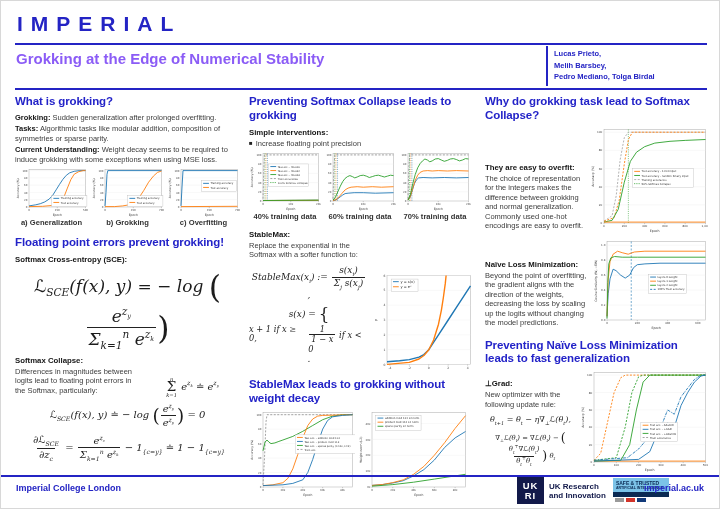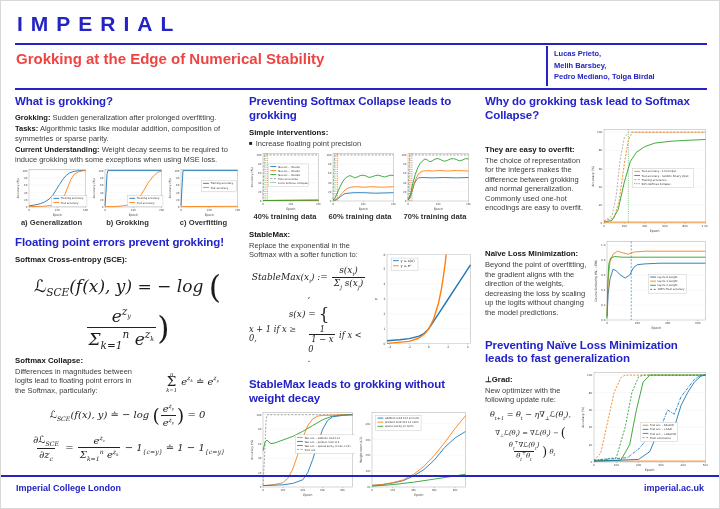--- a/index.html
+++ b/index.html
@@ -3,21 +3,21 @@
 <meta charset="utf-8">
 <style>
   html,body{margin:0;padding:0;background:#fff;}
   .page{position:relative;width:720px;height:509px;background:#ffffff;border:1px solid #d8d8d8;
         box-sizing:border-box;font-family:"Liberation Sans",sans-serif;overflow:hidden;}
   .logo{position:absolute;left:16px;top:11px;font-size:21px;font-weight:bold;letter-spacing:8px;color:#2424c4;}
   .rule{position:absolute;left:14px;width:692px;height:2px;background:#2424c4;}
   .rule-top{top:42px;}
   .rule-mid{top:87px;}
   .rule-bottom{top:474px;left:0;width:720px;}
-  .title{position:absolute;left:15px;top:49px;font-size:15px;font-weight:bold;color:#ef4444;}
+  .title{position:absolute;left:15px;top:49px;font-size:15px;font-weight:bold;color:#8b5cf6;}
   .author-div{position:absolute;left:545px;top:45px;width:2px;height:40px;background:#2424c4;}
   .authors{position:absolute;left:553px;top:47px;font-size:7.5px;font-weight:bold;color:#2424c4;line-height:1.55;}
   .footer-left{position:absolute;left:15px;top:482px;font-size:9px;font-weight:bold;color:#2424c4;}
   .footer-right{position:absolute;right:15px;top:482px;font-size:9px;font-weight:bold;color:#2424c4;}
   .col{position:absolute;top:94px;}
   .col1{left:14px;width:225px;}
   .col2{left:248px;width:224px;}
   .col3{left:484px;width:223px;}
   h2{font-size:11.5px;font-weight:bold;color:#2323c8;margin:0 0 4px 0;line-height:1.2;letter-spacing:-0.1px;}
   h2.mt{margin-top:9px;}
@@ -32,21 +32,21 @@
   .figcap{font-size:7.6px;font-weight:bold;color:#333;margin-top:1px;}
   .chart{background:#fff;}
   .ch-mini{width:73px;height:50px;}
   .ch-fp{width:72px;height:60px;}
   .ch-smfn{width:100px;height:96px;}
   .ch-smacc{width:106px;height:87px;}
   .ch-smnorm{width:110px;height:87px;}
   .ch-ovf{width:118px;height:106px;}
   .ch-nlm{width:115px;height:91px;}
   .ch-perp{width:128px;height:102px;}
-  .split{display:flex;gap:4px;align-items:center;}
+  .split{display:flex;gap:4px;align-items:flex-end;}
   .split .txt{flex:1;}
   .fxline{font-family:"DejaVu Serif","DejaVu Sans",serif;font-style:italic;color:#1c1c1c;
           text-align:center;line-height:1.15;margin:5px 0;}
   .fx11{font-size:17px;}
   .fx10{font-size:10px;}
   .fx9{font-size:9px;}
   .fx8{font-size:8px;}
   .fxline sub,.fxline sup{font-size:62%;}
   .frac{display:inline-flex;flex-direction:column;align-items:center;vertical-align:middle;margin:0 1px;}
   .frac .num{padding:0 2px;}
@@ -610,18 +610,40 @@
             <line x1="62.629999999999995" y1="55.220000000000006" x2="68.42999999999999" y2="55.220000000000006" stroke="#ff7f0e" stroke-width="0.9"></line>
             <text x="70.03" y="56.32000000000001" font-size="2.6" fill="#333">Test acc. - AdamW</text>
             <line x1="62.629999999999995" y1="59.32000000000001" x2="68.42999999999999" y2="59.32000000000001" stroke="#1f77b4" stroke-width="0.9"></line>
             <text x="70.03" y="60.42000000000001" font-size="2.6" fill="#333">Test acc. - ⊥SGD</text>
             <line x1="62.629999999999995" y1="63.42" x2="68.42999999999999" y2="63.42" stroke="#2ca02c" stroke-width="0.9"></line>
             <text x="70.03" y="64.52" font-size="2.6" fill="#333">Test acc. - ⊥AdamW</text>
             <line x1="62.629999999999995" y1="67.52000000000001" x2="68.42999999999999" y2="67.52000000000001" stroke="#999999" stroke-width="0.9" stroke-dasharray="2 1.5"></line>
             <text x="70.03" y="68.62" font-size="2.6" fill="#333">Train accuracies</text>
           </svg></div>
     </div>
+    <div class="logos-row">
+      <div class="ukri">
+        <div class="ukri-box">
+          <span>UK</span>
+          <span>RI</span>
+        </div>
+        <div class="ukri-name">
+          <div>UK Research</div>
+          <div>and Innovation</div>
+        </div>
+      </div>
+      <div class="badge">
+        <div class="b1">SAFE &amp; TRUSTED</div>
+        <div class="b2">ARTIFICIAL INTELLIGENCE</div>
+        <div class="band"></div>
+        <div class="strip">
+          <i style="background:#9a9a9a"></i>
+          <i style="background:#d2342a"></i>
+          <i style="background:#123a7a"></i>
+        </div>
+      </div>
+    </div>
   </div>
 
   <div class="rule rule-bottom"></div>
   <div class="footer-left">Imperial College London</div>
   <div class="footer-right">imperial.ac.uk</div>
 </div>
 
 </body></html>

